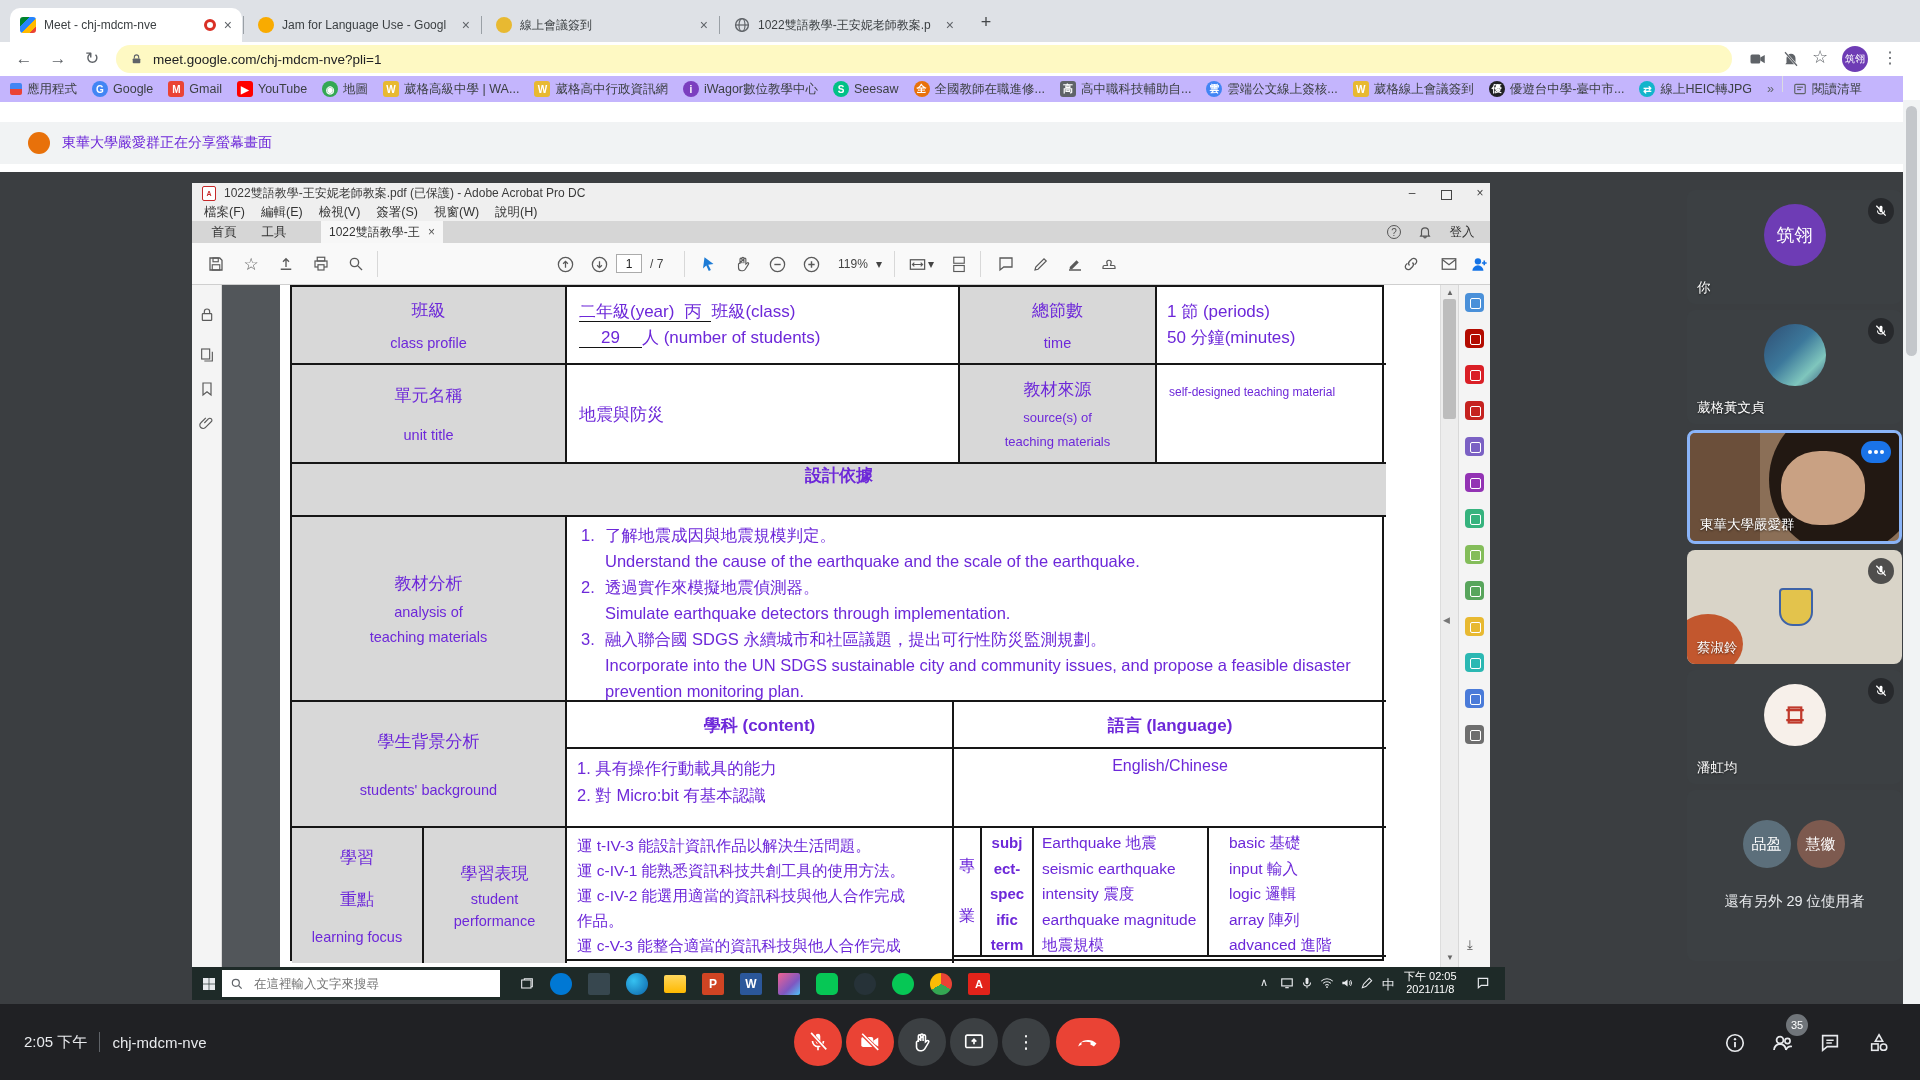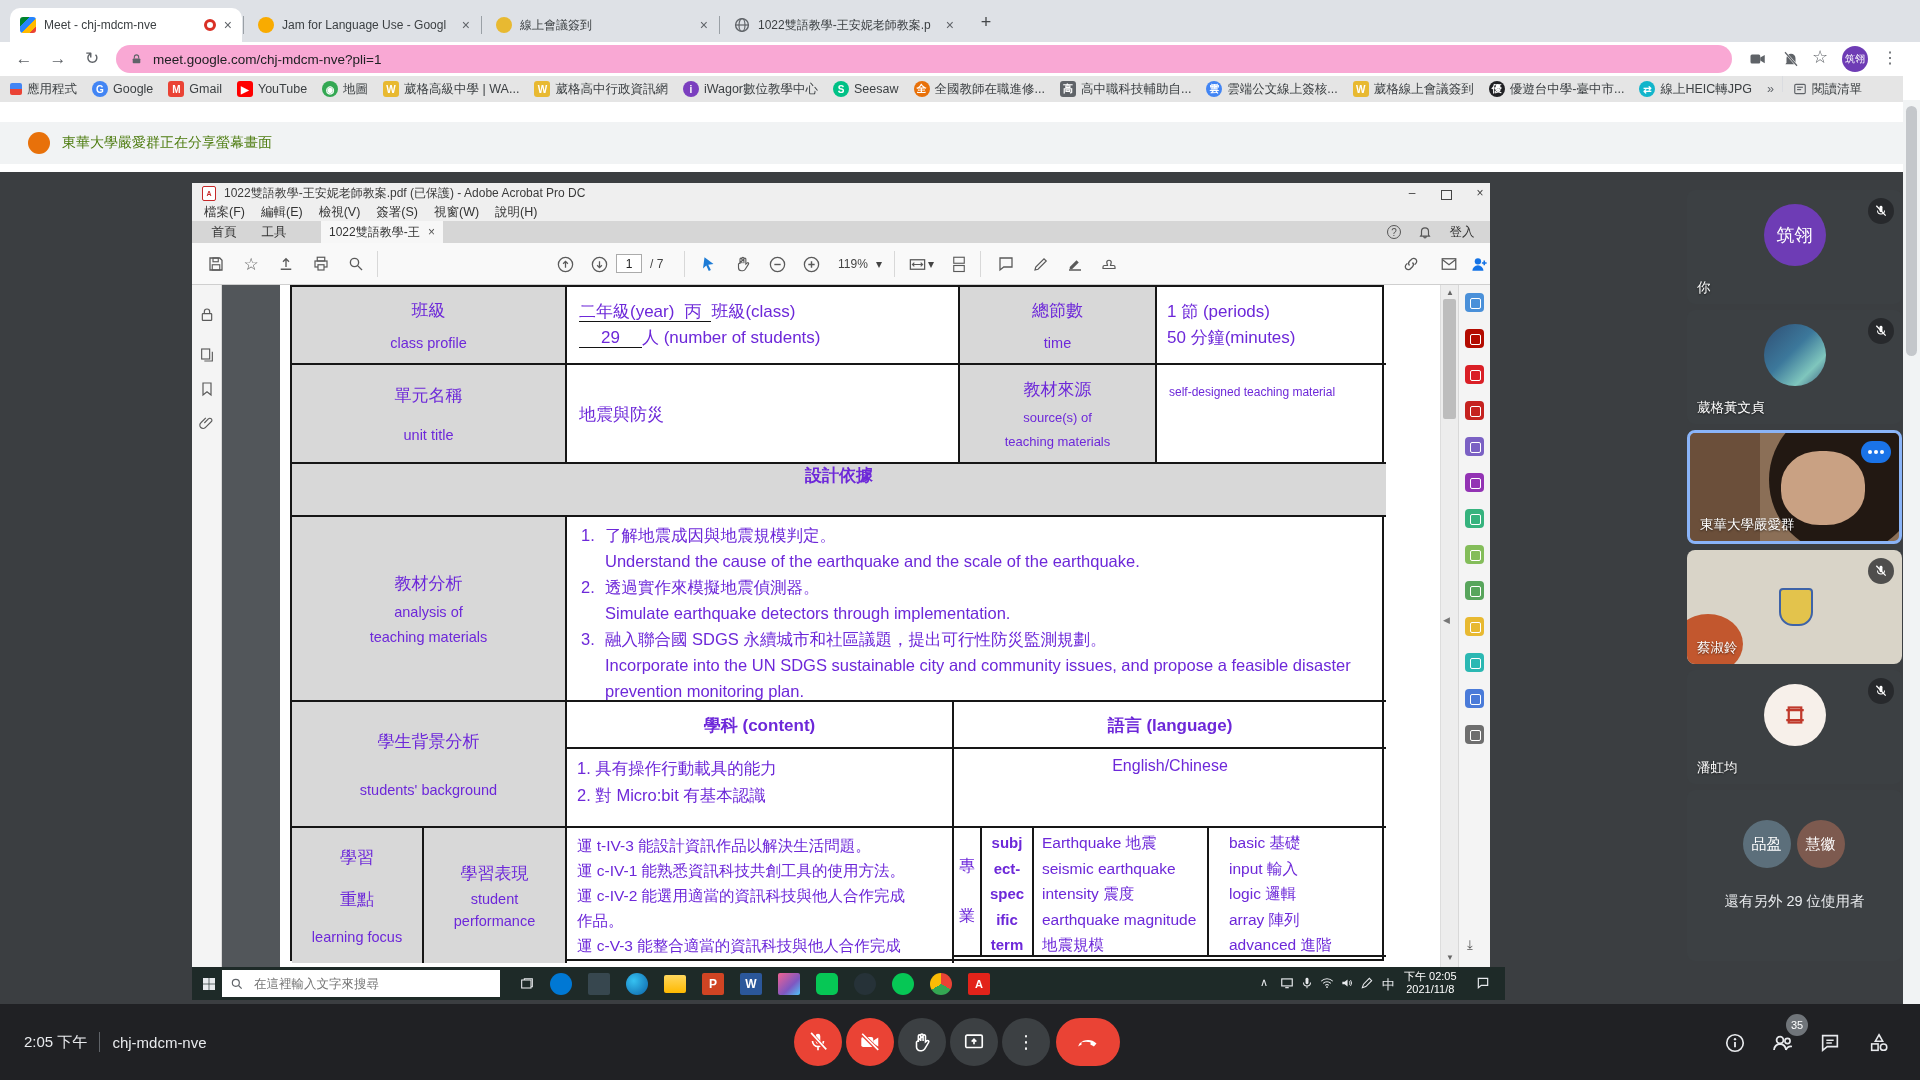--- a/index.html
+++ b/index.html
@@ -15,37 +15,37 @@
   .tab.active{background:#fff;}
   .tab .ttl{flex:1;overflow:hidden;white-space:nowrap;text-overflow:ellipsis;}
   .tabsep{top:16px;width:1px;height:18px;background:#9AA0A6;}
   .fav{width:16px;height:16px;border-radius:3px;flex:none;}
   .tabx{color:#5F6368;font-size:14px;line-height:14px;flex:none;cursor:default;}
   .recdot{width:12px;height:12px;border-radius:50%;border:3px solid #D93025;box-sizing:border-box;flex:none;}
   .newtab{top:12px;width:20px;height:20px;color:#44474A;font-size:18px;line-height:20px;text-align:center;}
 
   .addrbar{left:0;top:42px;width:1920px;height:34px;background:#fff;}
   .navg{color:#5F6368;font-size:17px;line-height:24px;width:24px;height:24px;text-align:center;top:5px;}
-  .urlpill{left:116px;top:3px;width:1616px;height:28px;background:#f9a8d4;border-radius:14px;
+  .urlpill{left:116px;top:3px;width:1616px;height:28px;background:#fef9c3;border-radius:14px;
     display:flex;align-items:center;padding:0 14px;box-sizing:border-box;gap:10px;}
   .url{font-size:13.5px;color:#202124;}
   .avatar-sm{width:26px;height:26px;border-radius:50%;background:#6E3CB5;color:#fff;font-size:10px;
     display:flex;align-items:center;justify-content:center;top:4px;}
 
-  .bmbar{left:0;top:76px;width:1903px;height:26px;background:#e5e5e5;display:flex;
+  .bmbar{left:0;top:76px;width:1903px;height:26px;background:#c4b5fd;display:flex;
     padding-left:10px;box-sizing:border-box;overflow:hidden;}
   .bm{display:inline-flex;align-items:center;gap:5px;margin-right:15px;font-size:12.5px;color:#3C4043;white-space:nowrap;}
   .bmi{width:16px;height:16px;border-radius:3px;flex:none;display:flex;align-items:center;justify-content:center;
     color:#fff;font-size:10px;font-weight:bold;}
   .whitegap{left:0;top:102px;width:1920px;height:70px;background:#fff;}
 
   .banner{left:0;top:122px;width:1903px;height:42px;background:#F1F3F4;display:flex;align-items:center;
     padding-left:28px;gap:12px;box-sizing:border-box;}
   .banner .bav{width:22px;height:22px;border-radius:50%;background:#E8710A;}
-  .banner .btx{font-size:14px;color:#4d7c0f;}
+  .banner .btx{font-size:14px;color:#6d28d9;}
 
   
   .stage{left:0;top:172px;width:1920px;height:832px;background:#3B3E41;}
 
   
   .acw{left:192px;top:11px;width:1298px;height:784px;background:#F0F0F0;}
   .actitle{left:0;top:0;width:1298px;height:20px;background:#EFEFEF;display:flex;align-items:center;
     padding-left:10px;gap:8px;box-sizing:border-box;font-size:12px;color:#3a3a3a;}
   .pdfico{width:12px;height:13px;background:#fff;border:1px solid #C62828;border-radius:2px;color:#C62828;
     font-size:7px;font-weight:bold;display:flex;align-items:center;justify-content:center;}

